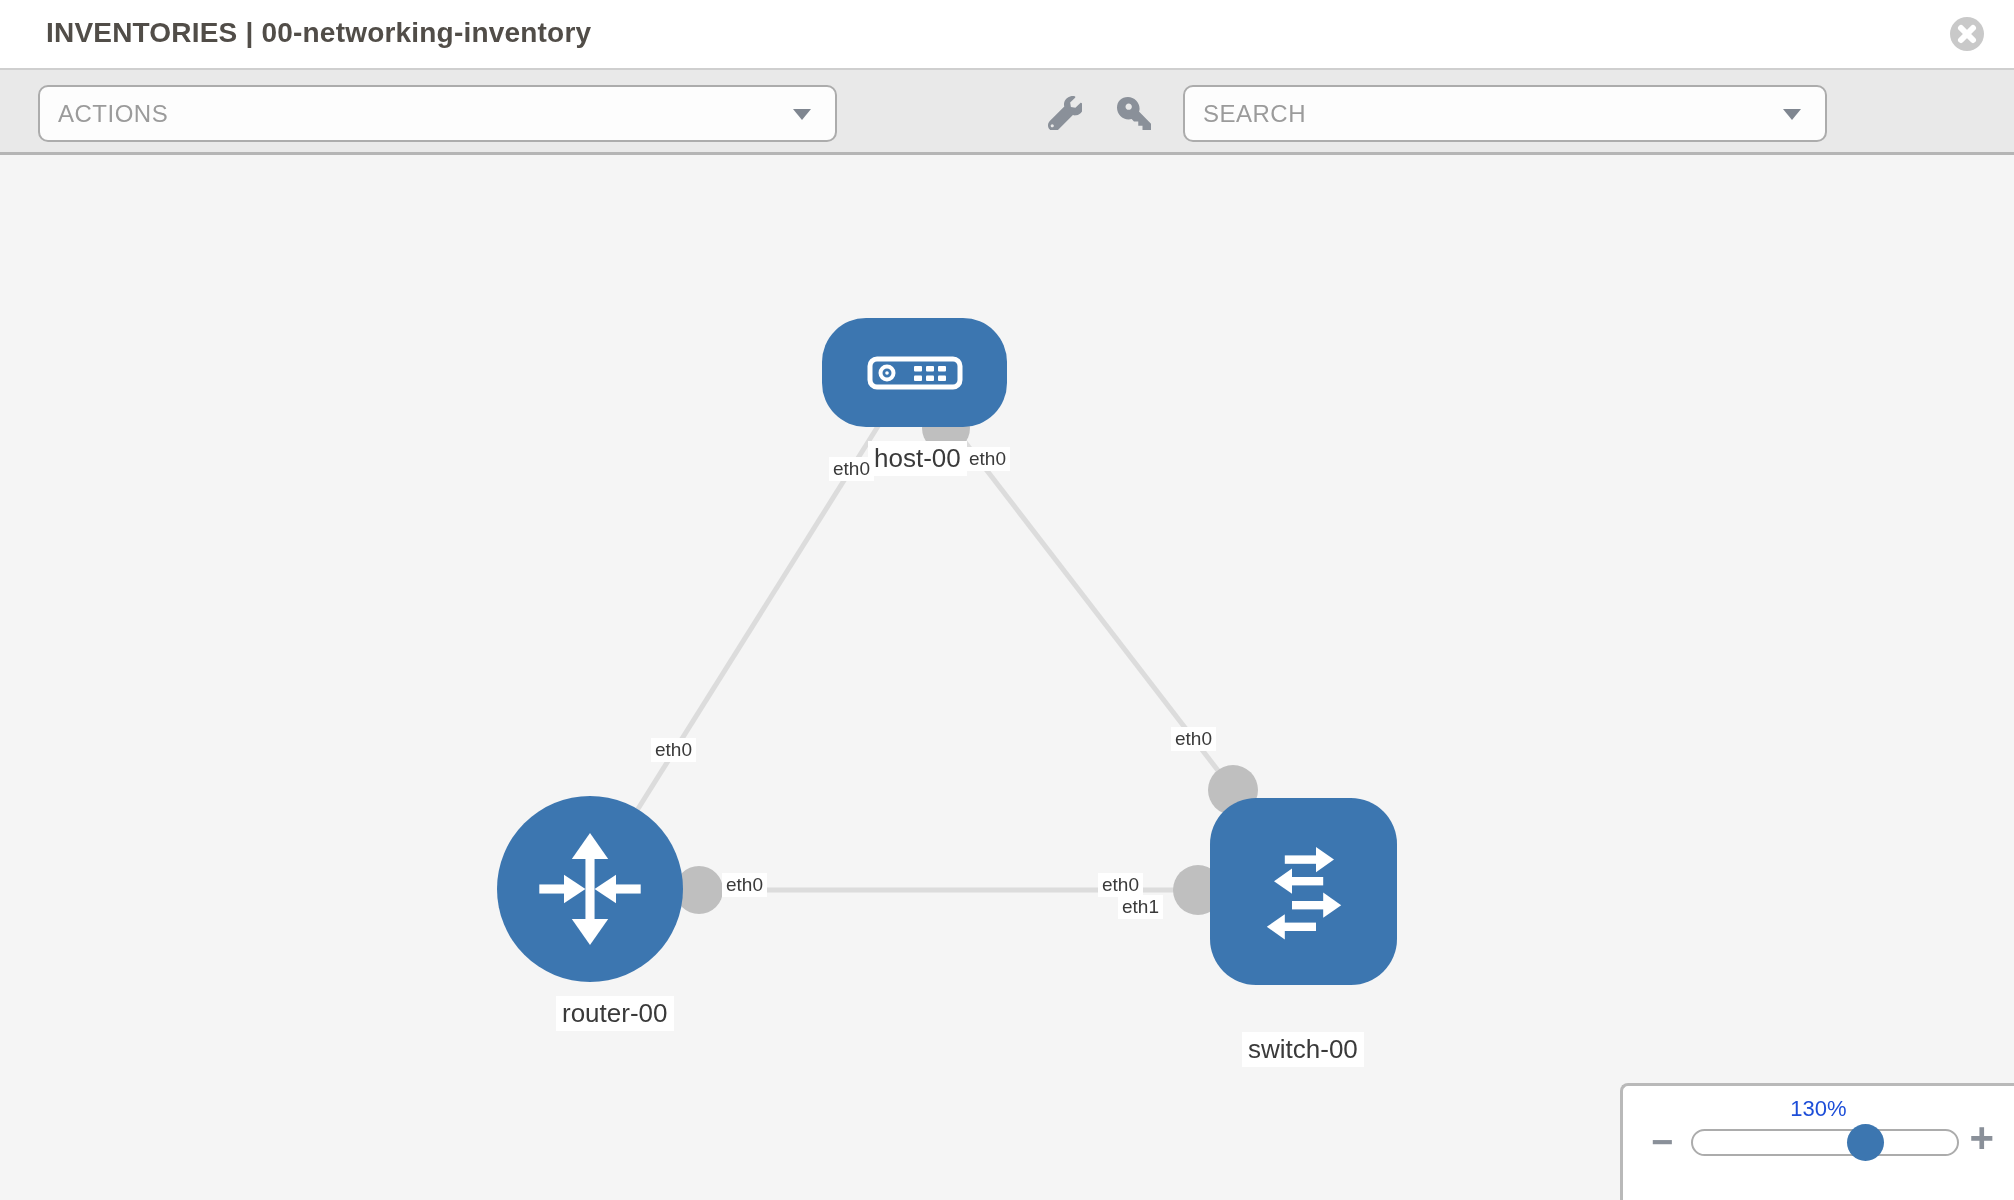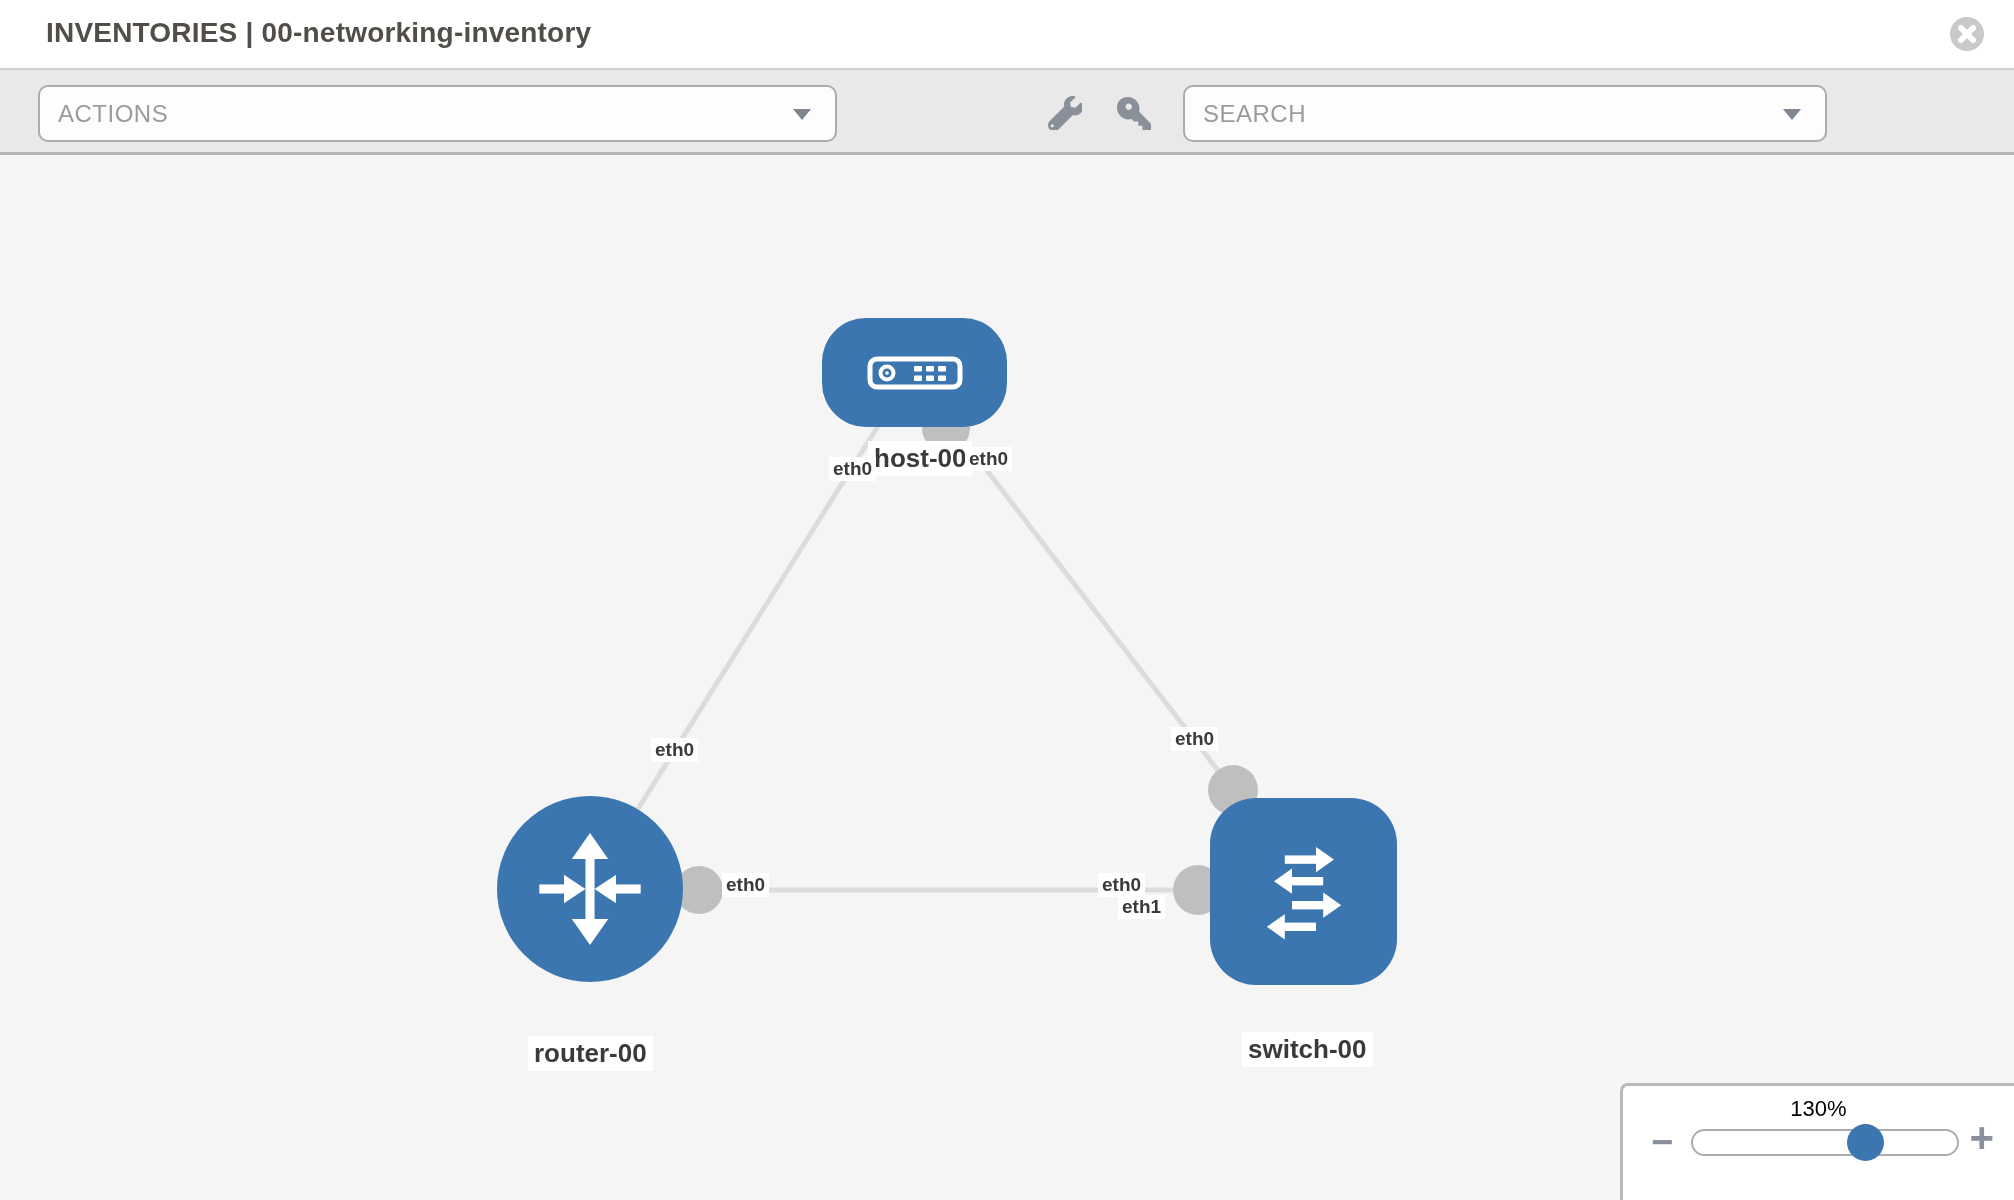--- a/index.html
+++ b/index.html
@@ -67,45 +67,45 @@
 
   .node{
     position:absolute;background:var(--node-blue);display:flex;align-items:center;justify-content:center;
     cursor:pointer;
   }
   .node-host{left:822px;top:163px;width:185px;height:109px;border-radius:44px;}
   .node-router{left:497px;top:641px;width:186px;height:186px;border-radius:50%;}
   .node-switch{left:1210px;top:643px;width:187px;height:187px;border-radius:46px;}
 
   .chip{
-    position:absolute;background:#fff;color:var(--chip-text);white-space:nowrap;font-weight:bold;
+    position:absolute;background:#fff;color:var(--chip-text);white-space:nowrap;
   }
   .node-chip{font-size:26px;padding:2px 6px;}
   .eth-chip{font-size:19px;padding:1px 4px;}
 
   .chip-host{left:868px;top:286px;}
-  .chip-router{left:528px;top:841px;margin-top:40px;}
+  .chip-router{left:556px;top:841px;}
   .chip-switch{left:1242px;top:877px;}
 
   .eth-host-left{left:829px;top:302px;}
   .eth-host-right{left:965px;top:292px;}
   .eth-router-top{left:651px;top:583px;}
   .eth-switch-top{left:1171px;top:572px;}
   .eth-mid-router{left:722px;top:718px;}
   .eth-mid-switch-under{left:1098px;top:718px;}
   .eth-mid-switch-over{left:1118px;top:740px;}
 
   
   .zoom-panel{
     position:absolute;left:1620px;top:1083px;width:394px;height:117px;background:#fff;
     border-top:3px solid #B9B9B9;border-left:3px solid #B9B9B9;border-top-left-radius:8px;
   }
   .zoom-level{
     position:absolute;left:0;top:10px;width:100%;text-align:center;
-    font-size:22px;color:#000000;
+    font-size:22px;color:#1d4ed8;
   }
   .zoom-minus,.zoom-plus{
     position:absolute;top:36px;font-weight:bold;color:var(--muted-icon);cursor:pointer;
     font-size:38px;line-height:40px;
   }
   .zoom-minus{left:28px;}
   .zoom-plus{right:20px;font-size:42px;top:32px;}
   .zoom-track{
     position:absolute;left:68px;top:43px;width:268px;height:27px;background:#fff;
     border:2px solid #ACACAC;border-radius:14px;cursor:pointer;

